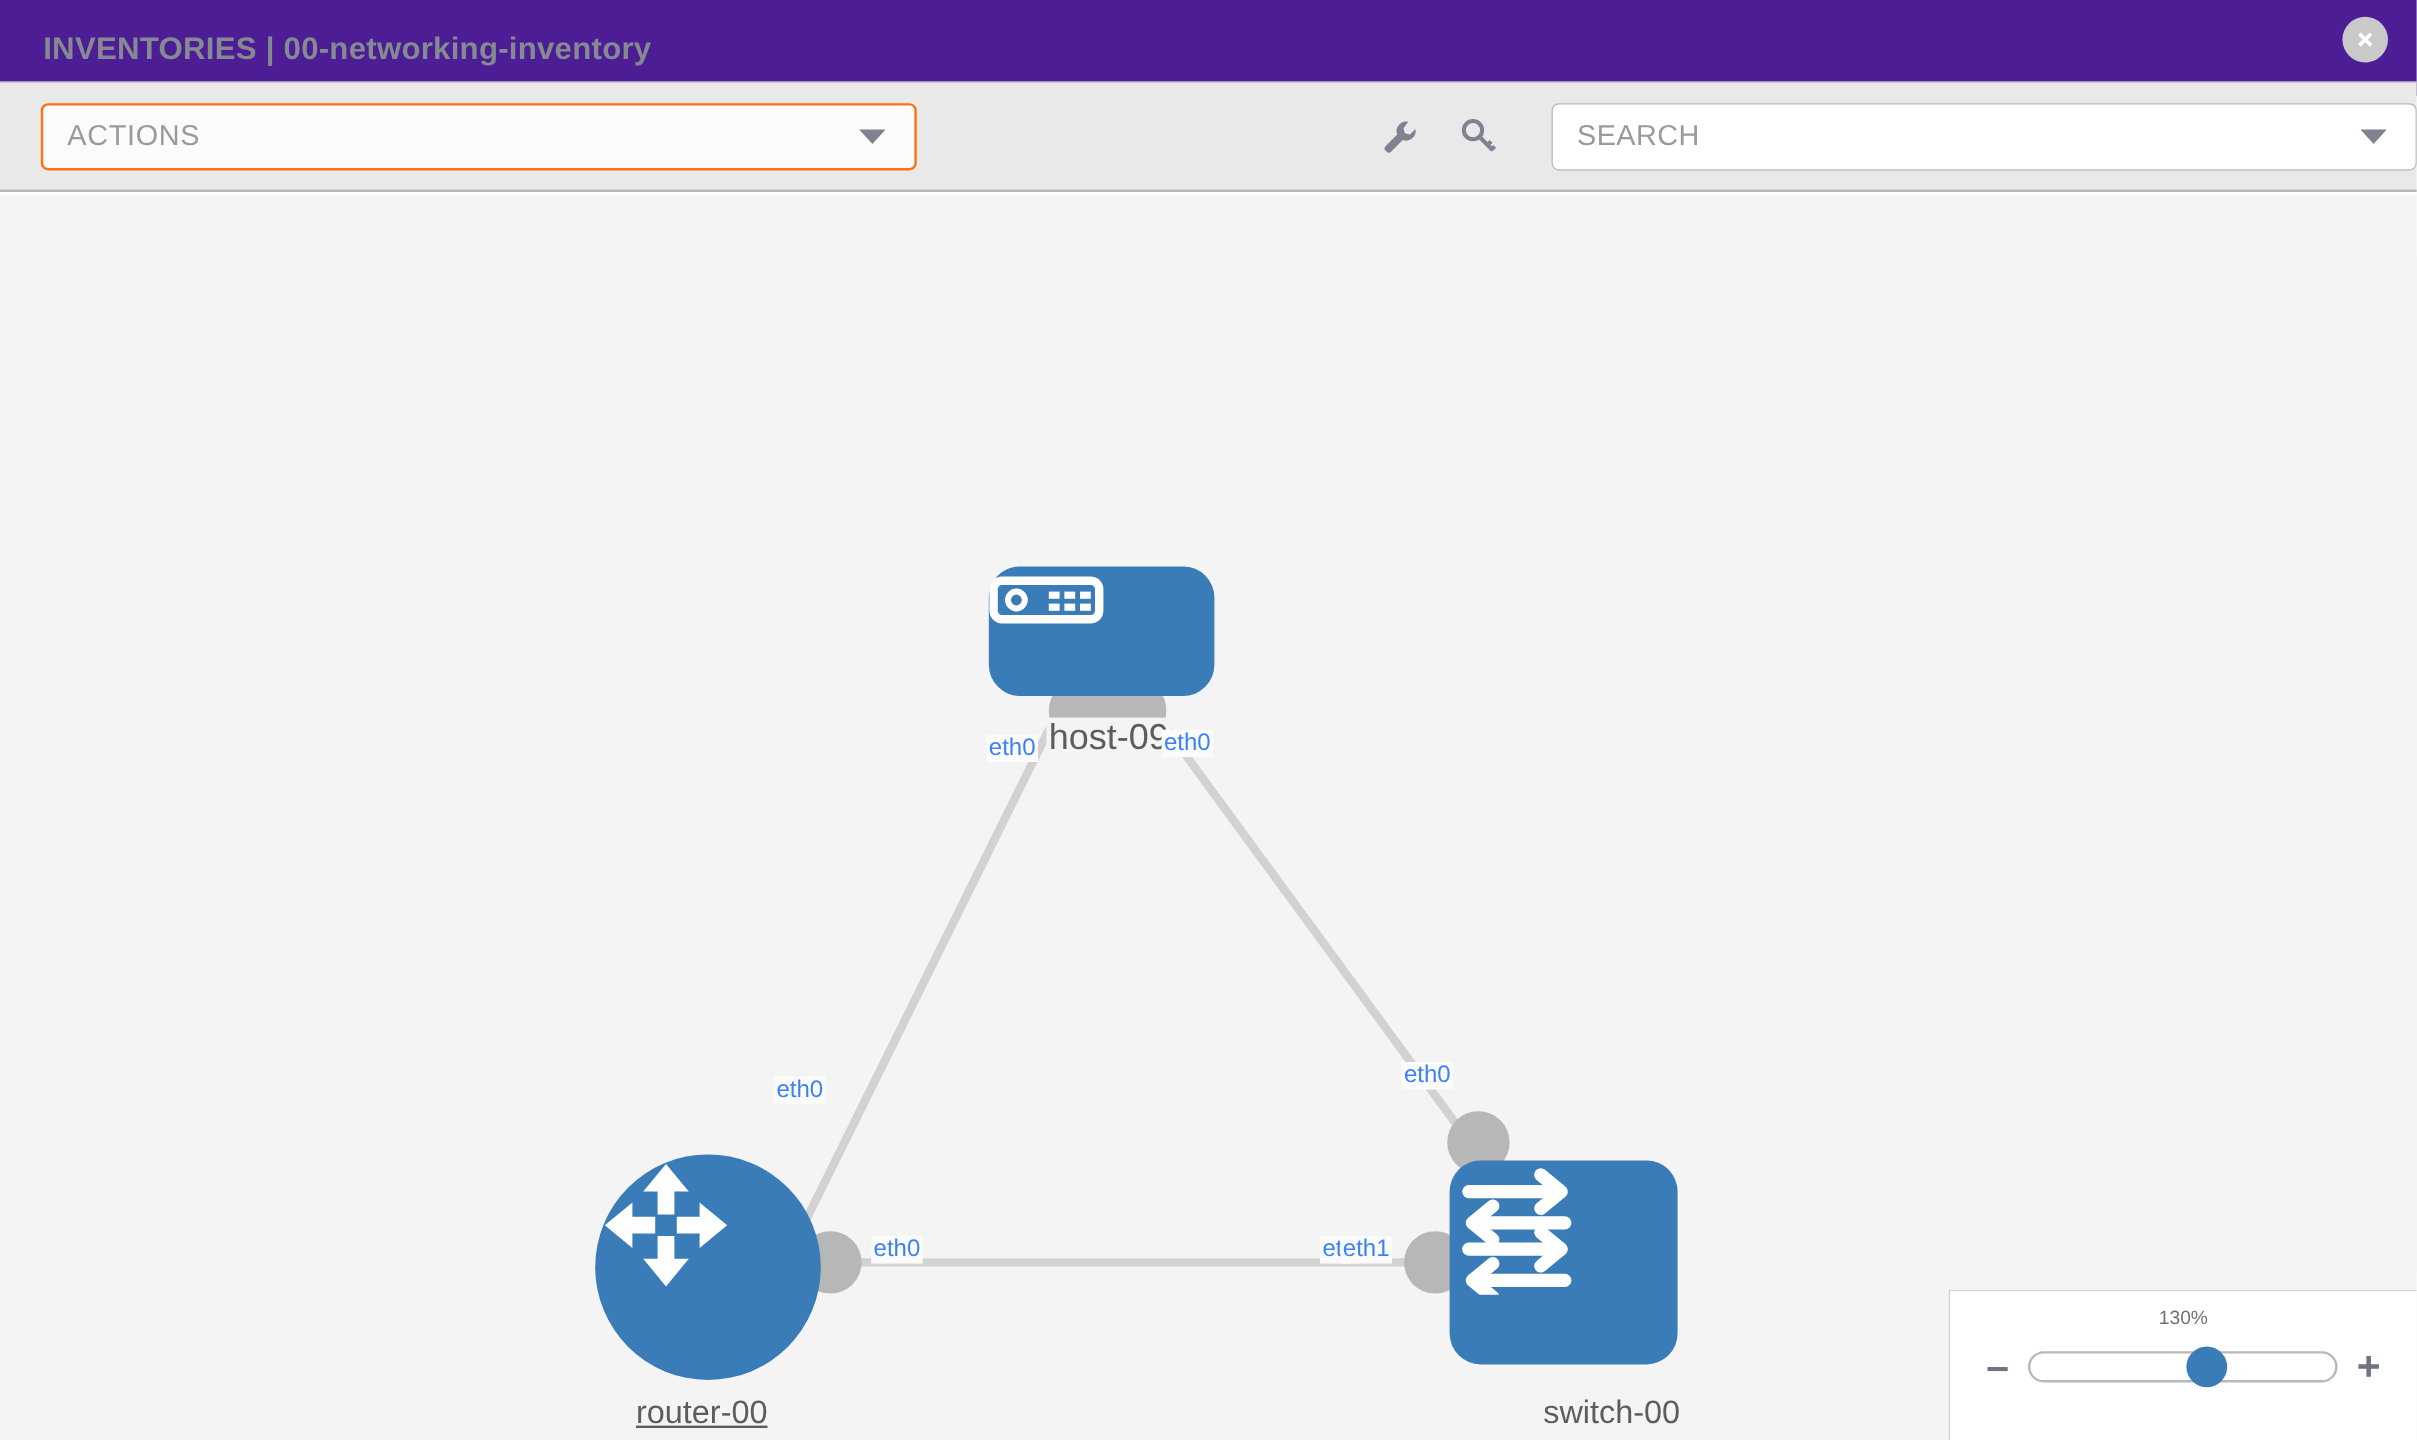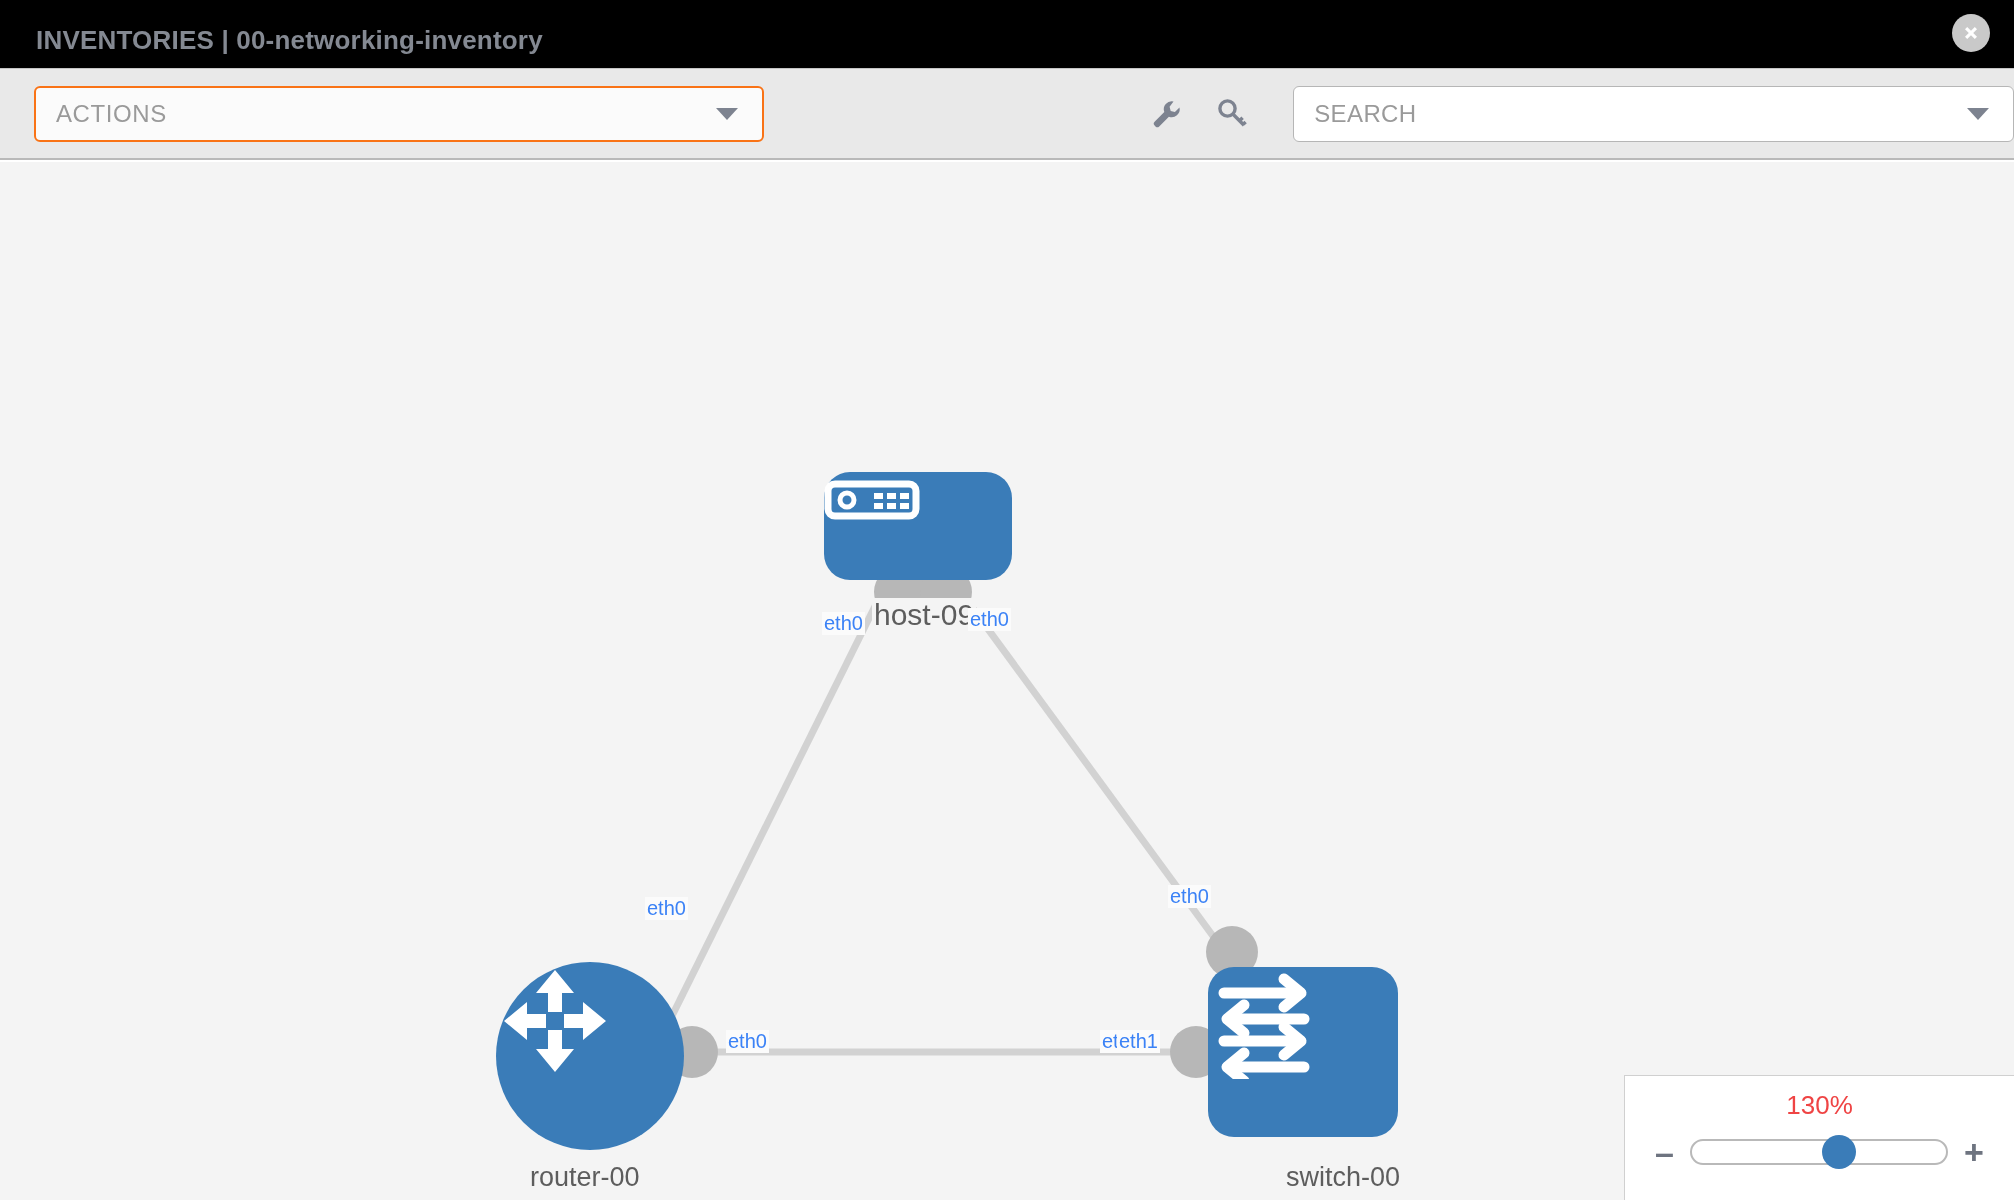--- a/index.html
+++ b/index.html
@@ -8,21 +8,21 @@
     font-family: "Liberation Sans", sans-serif;
     background: #ffffff;
     overflow: hidden;
   }
   #app { position: relative; width: 2014px; height: 1200px; }
 
   
   .header {
     position: absolute; top: 0; left: 0;
     width: 2014px; height: 80px;
-    background: #000000;
+    background: #4c1d95;
     display: flex; align-items: center;
   }
   .header-title {
     margin-left: 36px;
     font-size: 26px; font-weight: bold;
     color: #848992;
     letter-spacing: 0.2px;
     white-space: nowrap;
   }
   .close-btn {
@@ -128,21 +128,21 @@
   
   .zoom-panel {
     position: absolute; right: 0; bottom: 0;
     width: 390px; height: 125px;
     background: #ffffff;
     border: 1px solid #d0d0d0;
     border-right: none; border-bottom: none;
   }
   .zoom-value {
     text-align: center; margin-top: 14px;
-    font-size: 26px; color: #ef4444;
+    font-size: 16px; color: #737373;
   }
   .zoom-row {
     display: flex; align-items: center; justify-content: center;
     gap: 16px; margin-top: 14px;
   }
   .zoom-minus, .zoom-plus {
     color: #6e7480; font-size: 34px; font-weight: bold;
     line-height: 1; cursor: pointer; user-select: none;
   }
   .zoom-track {
@@ -241,21 +241,21 @@
 
               <path d="M59 110 L40 87 L52 87 L52 68 L66 68 L66 87 L78 87 Z"></path>
 
               <path d="M8 59 L31 40 L31 52 L50 52 L50 66 L31 66 L31 78 Z"></path>
 
               <path d="M110 59 L87 78 L87 66 L68 66 L68 52 L87 52 L87 40 Z"></path>
             </g>
           </svg>
         </div>
       </div>
-      <div class="node-label" style="left:528px; top:1000px;">router-00</div>
+      <div class="node-label" style="left:528px; top:1000px;text-decoration:underline;">router-00</div>
 
       <div class="node" style="left:1208px; top:805px;">
         <div class="node-shape node-switch">
           <svg width="112" height="112" viewBox="0 0 112 112">
             <g stroke="#ffffff" stroke-width="11" fill="none" stroke-linecap="round" stroke-linejoin="round">
 
               <path d="M16 26 L92 26"></path>
               <path d="M76 12 L93 26 L76 40"></path>
 
               <path d="M96 52 L20 52"></path>

